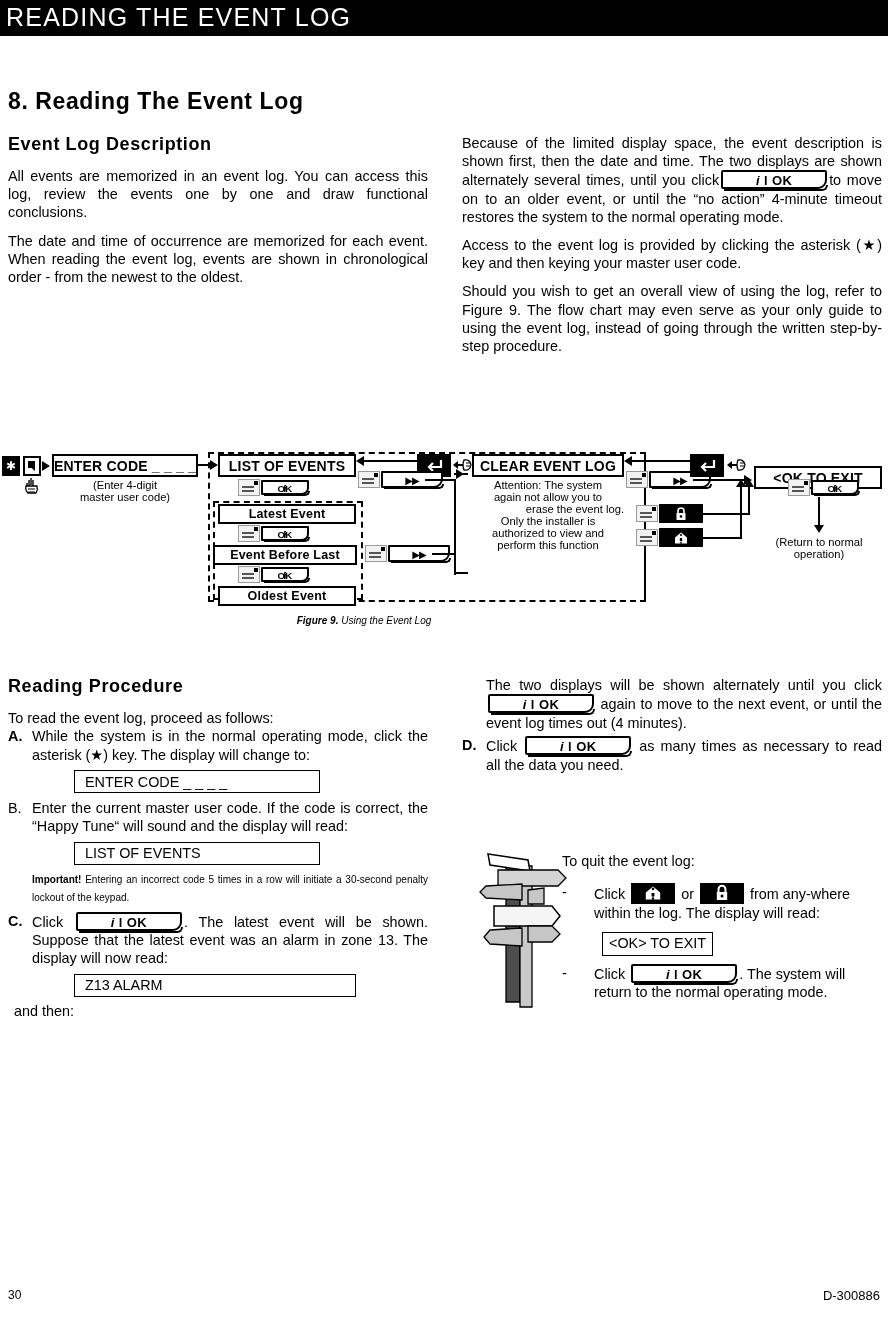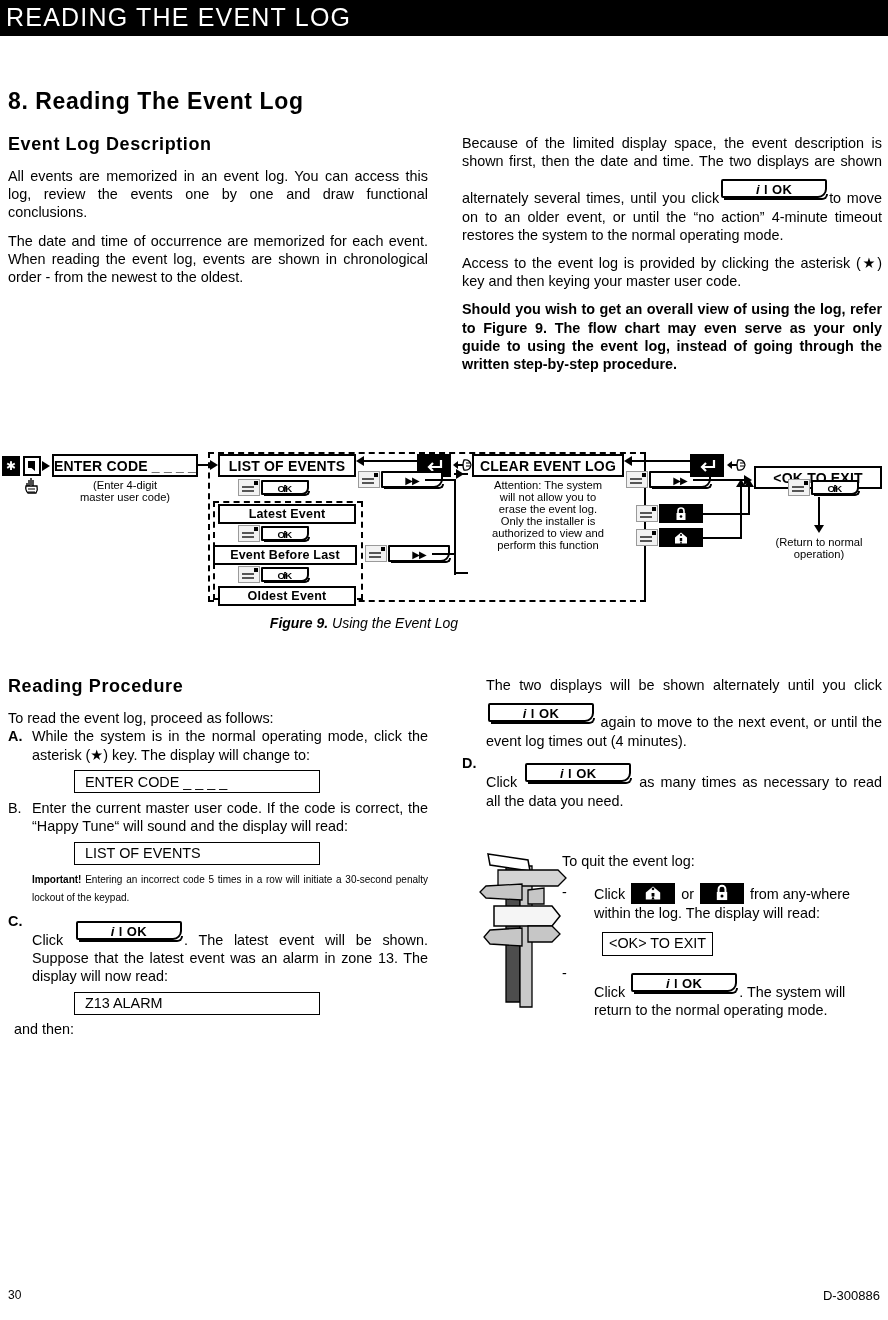--- a/index.html
+++ b/index.html
@@ -36,29 +36,29 @@
   .col-right { position:absolute; left:462px;top:134px; width:420px; }
 
   h2.sec {
     font-size:18px; font-weight:bold; letter-spacing:0.6px;
     margin:0 0 12px 0;
   }
   p.body {
     font-size:14.4px; line-height:18.2px; margin:0 0 10px 0;
     text-align:justify; text-justify:inter-word;
   }
-  p.body.bold { font-weight:bold; }
+  p.body.bold { font-weight:normal; }
   p.nolast { margin-bottom:0; }
 
   
   .okkey {
     display:inline-block; position:relative;
     border:2px solid #000; border-radius:2px 2px 9px 2px;
     height:19px; min-width:106px; vertical-align:-4px;
-    background:#fff; margin:9px 2px;
+    background:#fff; margin:0 2px;
   }
   .okkey:after{
     content:""; position:absolute; left:1px; right:-3px; bottom:-4px; height:4px;
     border-bottom:2px solid #000; border-right:2px solid #000;
     border-radius:0 0 9px 0;
   }
   .okkey .lbl{
     position:absolute; left:0; right:0; top:-1px; text-align:center;
     font-size:13px; font-weight:bold; letter-spacing:0.4px; line-height:19px;
   }
@@ -69,21 +69,21 @@
     display:inline-block; background:#000; color:#fff;
     width:44px; height:21px; vertical-align:-5px; position:relative;
     margin:0 2px;
   }
   .blackkey svg{ position:absolute; left:50%; top:50%; transform:translate(-50%,-50%); }
 
   
   .figure { position:absolute; left:0; top:452px; width:888px; height:200px; }
   .fig-caption{
     position:absolute; left:0; top:163px; width:728px; text-align:center;
-    font-size:14px; font-style:italic;
+    font-size:10px; font-style:italic;
   }
   .fig-caption b{ font-style:italic; font-weight:bold; }
 
   .dashbox{
     position:absolute; border:2px dashed #000;
   }
 
   .lcd{
     position:absolute; border:2px solid #000; background:#fff;
     font-size:14px; font-weight:bold; line-height:1; display:flex;
@@ -311,22 +311,22 @@
   </div>
   <div class="ln h" style="left:425px; top:27px; width:30px;"></div>
 
   <div class="arrowR" style="left:456px; top:17px;"></div>
   <div class="ln v" style="left:454px; top:27px; height:95px;"></div>
   <div class="ln h" style="left:454px; top:120px; width:14px;"></div>
   <div class="ln h" style="left:454px; top:21px; width:14px;"></div>
 
   <div class="lcd" style="left:472px; top:2px; width:152px; height:23px;">CLEAR EVENT LOG</div>
   <div class="note" style="left:472px; top:27px; width:152px;">Attention: The system</div>
-  <div class="note" style="left:472px; top:39px; width:152px;">will not allow you to</div>
-  <div class="note" style="left:472px; top:51px; width:152px;">erase the event log.</div>
+  <div class="note" style="left:472px; top:39px; width:152px;">again not allow you to</div>
+  <div class="note" style="left:472px; top:51px; width:152px;text-align:right;">erase the event log.</div>
   <div class="note" style="left:472px; top:63px; width:152px;">Only the installer is</div>
   <div class="note" style="left:472px; top:75px; width:152px;">authorized to view and</div>
   <div class="note" style="left:472px; top:87px; width:152px;">perform this function</div>
 
   <div class="ln h" style="left:628px; top:8px; width:62px;"></div>
   <div class="arrowL" style="left:624px; top:4px;"></div>
 
   <div class="clickgrp" style="left:626px; top:19px;">
     <div class="pageicon"></div>
     <div class="nextmini">
@@ -413,21 +413,21 @@
 
   <div class="indent">
     <b>Important!</b>
     <span>Entering an incorrect code 5 times in a row will initiate a 30-second penalty lockout of the keypad.</span>
   </div>
 
   <div class="step" style="margin-top:4px;">
     <div class="lt">C.</div>
     <div class="tx"><span>Click</span> <span class="okkey"><span class="lbl"><i>i</i> <span>l</span> <span>OK</span></span></span><span>. The latest event will be shown. Suppose that the latest event was an alarm in zone 13. The display will now read:</span></div>
   </div>
-  <div class="dispbox" style="margin-left:66px; width:246px;">Z13 ALARM</div>
+  <div class="dispbox" style="margin-left:66px; width:282px;">Z13 ALARM</div>
   <div style="font-size:14.4px; margin-left:6px;">and then:</div>
 </div>
 
 <div class="col-right2">
   <div class="step" style="padding-left:24px;">
     <div class="tx"><span>The two displays will be shown alternately until you click</span> <span class="okkey"><span class="lbl"><i>i</i> <span>l</span> <span>OK</span></span></span> <span>again to move to the next event, or until the event log times out (4 minutes).</span></div>
   </div>
 
   <div class="step" style="margin-top:4px;">
     <div class="lt">D.</div>

